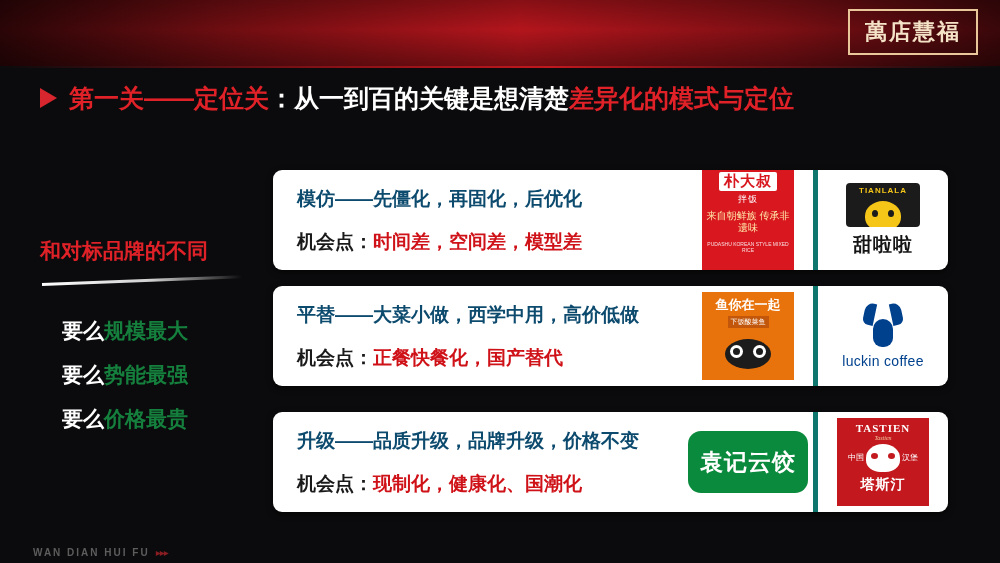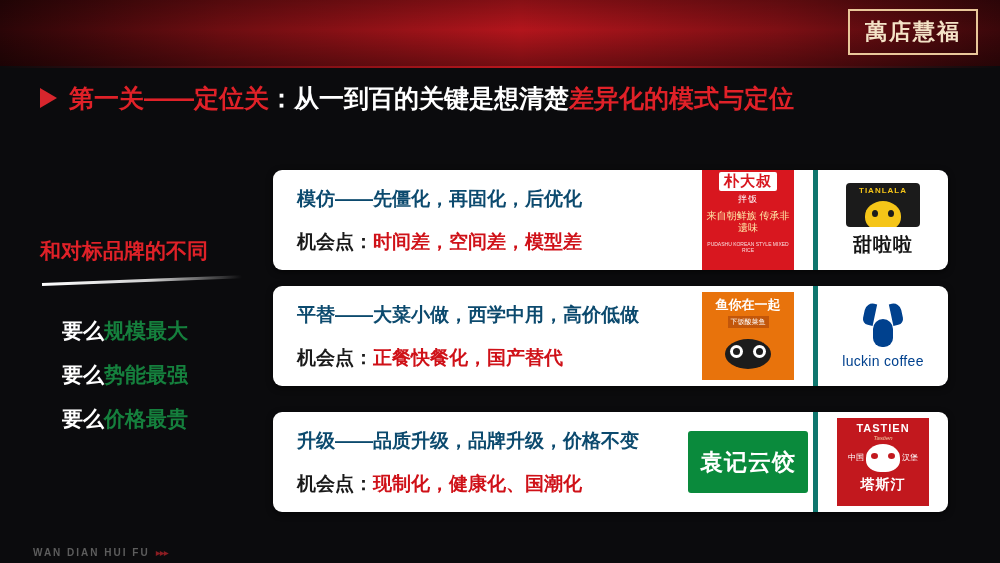--- a/index.html
+++ b/index.html
@@ -157,28 +157,28 @@
     border-radius:10px 10px 9px 9px;
   }
   .brand-lk .lk-deer .antler-l,.brand-lk .lk-deer .antler-r{
     position:absolute;top:0;width:11px;height:22px;background:#00418e;
   }
   .brand-lk .lk-deer .antler-l{left:4px;border-radius:8px 0 0 6px;transform:rotate(12deg);}
   .brand-lk .lk-deer .antler-r{right:4px;border-radius:0 8px 6px 0;transform:rotate(-12deg);}
   .brand-lk .lk-txt{color:#00418e;font-size:14px;margin-top:4px;letter-spacing:.3px;}
 
   .brand-yj{
-    width:120px;height:62px;background:#0a8a3c;border-radius:3px;
+    width:120px;height:62px;background:#0a8a3c;border-radius:13px;
     display:flex;align-items:center;justify-content:center;
   }
   .brand-yj .yj-t{color:#ffffff;font-size:23px;font-weight:bold;letter-spacing:1px;}
 
   .brand-ts{
     width:92px;height:88px;background:#c2181e;display:flex;flex-direction:column;
-    align-items:center;justify-content:flex-start;padding-top:4px;box-sizing:border-box;
+    align-items:center;justify-content:flex-start;padding-top:4px;box-sizing:border-box;font-family:Liberation Serif, serif;
   }
   .brand-ts .ts-en{color:#ffffff;font-size:11px;font-weight:bold;letter-spacing:1px;}
   .brand-ts .ts-en2{color:#f3c9a0;font-size:6px;font-style:italic;margin-top:1px;}
   .brand-ts .ts-mid{display:flex;align-items:center;margin-top:3px;}
   .brand-ts .ts-mid .ts-cn{color:#ffffff;font-size:8px;line-height:1.05;text-align:center;width:16px;}
   .brand-ts .ts-mask{
     width:34px;height:28px;background:#ffffff;border-radius:50% 50% 42% 42%;position:relative;margin:0 2px;
   }
   .brand-ts .ts-mask:before,.brand-ts .ts-mask:after{
     content:"";position:absolute;top:9px;width:7px;height:6px;background:#c2181e;border-radius:50%;

